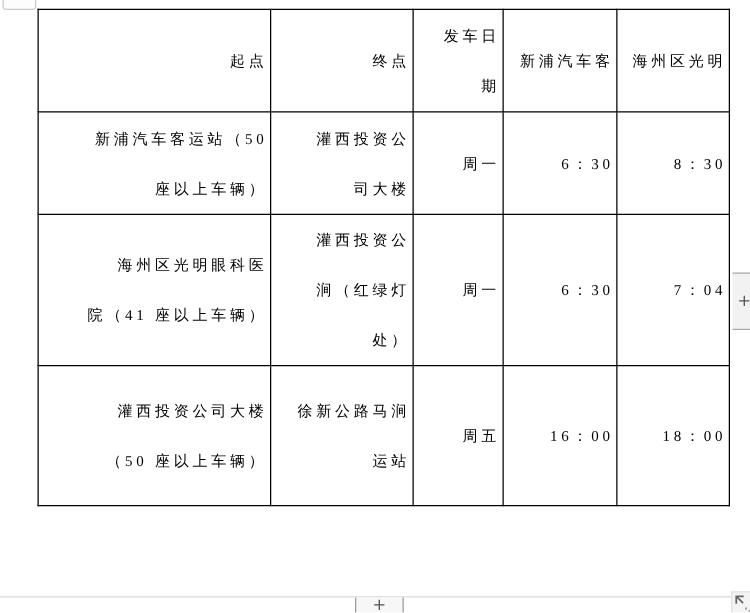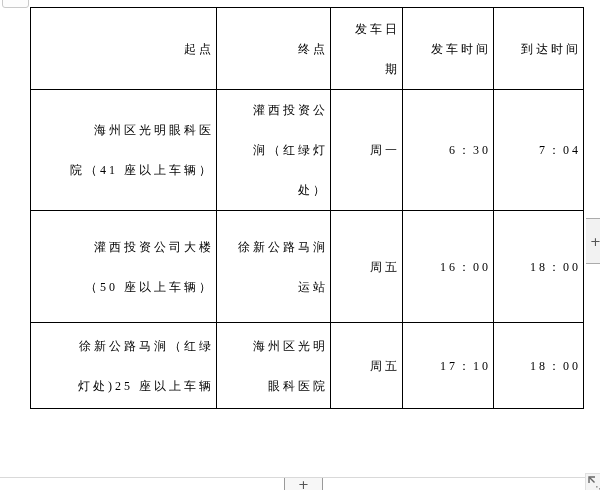--- a/index.html
+++ b/index.html
@@ -128,51 +128,51 @@
       <col style="width:72px">
       <col style="width:91px">
       <col style="width:90px">
     </colgroup>
     <thead>
       <tr>
         <th>起点</th>
         <th>终点</th>
         <th>发车日
 期</th>
-        <th>发车时间</th>
-        <th>到达时间</th>
+        <th>新浦汽车客</th>
+        <th>海州区光明</th>
       </tr>
     </thead>
     <tbody>
+      <tr class="r1">
+        <td>新浦汽车客运站（50
+座以上车辆）</td>
+        <td>灌西投资公
+司大楼</td>
+        <td>周一</td>
+        <td>6：30</td>
+        <td>8：30</td>
+      </tr>
       <tr class="r2">
         <td>海州区光明眼科医
 院（41 座以上车辆）</td>
         <td>灌西投资公
 涧（红绿灯
 处）</td>
         <td>周一</td>
         <td>6：30</td>
         <td>7：04</td>
       </tr>
       <tr class="r3">
         <td>灌西投资公司大楼
 （50 座以上车辆）</td>
         <td>徐新公路马涧
 运站</td>
         <td>周五</td>
         <td>16：00</td>
-        <td>18：00</td>
-      </tr>
-      <tr class="r4">
-        <td>徐新公路马涧（红绿
-灯处)25 座以上车辆</td>
-        <td>海州区光明
-眼科医院</td>
-        <td>周五</td>
-        <td>17：10</td>
         <td>18：00</td>
       </tr>
     </tbody>
   </table>
 
   <div class="bottom-guide-line"></div>
 
   <div class="add-row-btn">
     <span>+</span>
   </div>

